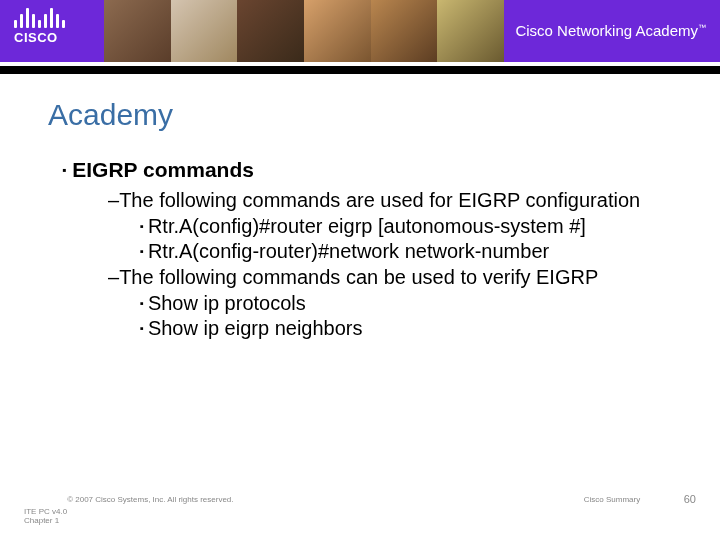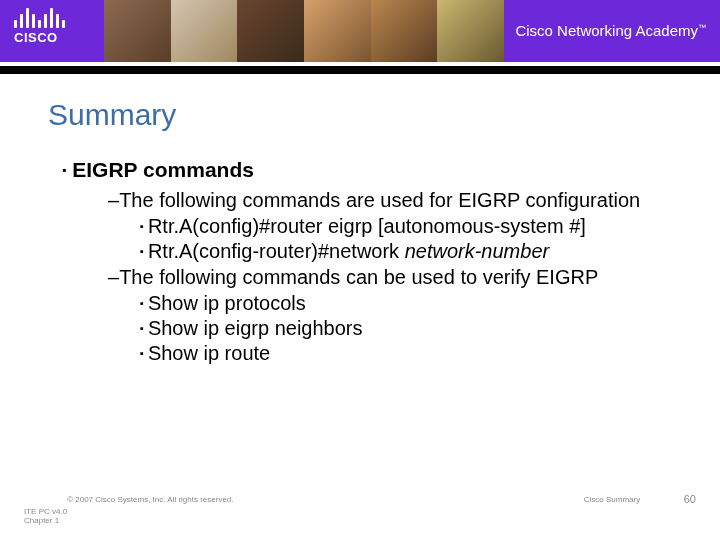--- a/index.html
+++ b/index.html
@@ -23,21 +23,21 @@
   .top-rule { width: 100%; height: 4px; background: #fff; }
   .black-strip { width: 100%; height: 8px; background: #000; }
   .content { padding: 24px 48px 0 48px; }
   .slide-title { color: #3a6ea5; font-size: 30px; font-weight: normal; margin-bottom: 26px; }
   .lvl1 { font-size: 21px; font-weight: bold; color: #000; margin-left: 14px; margin-bottom: 6px; }
   .lvl1::before { content: "▪"; font-size: 12px; margin-right: 6px; position: relative; top: -3px; }
   .lvl2 { font-size: 20px; color: #000; margin-left: 60px; margin-bottom: 2px; text-indent: -14px; padding-left: 14px; line-height: 1.25; }
   .lvl2 .dash { font-weight: normal; }
   .lvl3 { font-size: 20px; color: #000; margin-left: 92px; margin-bottom: 2px; }
   .lvl3::before { content: "▪"; font-size: 11px; margin-right: 4px; position: relative; top: -3px; }
-  .italic { font-style: italic; }
+  .italic { }
   .footer { position: absolute; bottom: 14px; left: 0; width: 100%; padding: 0 24px; display: flex; align-items: center; font-size: 8px; color: #888; }
   .footer-left { flex: 0 0 auto; line-height: 1.2; margin-top: 34px; }
   .footer-center { flex: 1; text-align: left; }
   .footer-right { flex: 0 0 100px; text-align: left; }
   .footer-page { flex: 0 0 auto; font-size: 11px; color: #888; }
 </style>
 </head>
 <body>
 
 <div class="header-band">
@@ -64,32 +64,31 @@
     <div class="logo-text">CISCO</div>
   </div>
   <div class="brand-right">
     <span>Cisco Networking Academy</span><span class="tm">™</span>
   </div>
 </div>
 <div class="top-rule"></div>
 <div class="black-strip"></div>
 
 <div class="content">
-  <h1 class="slide-title">Summary</h1>
+  <h1 class="slide-title">Academy</h1>
 
   <div class="lvl1">EIGRP commands</div>
 
   <div class="lvl2"><span class="dash">–</span><span>The following commands are used for EIGRP configuration</span></div>
   <div class="lvl3">Rtr.A(config)#router eigrp [autonomous-system #]</div>
   <div class="lvl3"><span>Rtr.A(config-router)#network </span><span class="italic">network-number</span></div>
 
   <div class="lvl2"><span class="dash">–</span><span>The following commands can be used to verify EIGRP</span></div>
   <div class="lvl3">Show ip protocols</div>
   <div class="lvl3">Show ip eigrp neighbors</div>
-  <div class="lvl3">Show ip route</div>
 </div>
 
 <div class="footer">
   <div class="footer-left">
     <div>ITE PC v4.0</div>
     <div>Chapter 1</div>
   </div>
   <div class="footer-center">© 2007 Cisco Systems, Inc. All rights reserved.</div>
   <div class="footer-right">Cisco Summary</div>
   <div class="footer-page">60</div>

